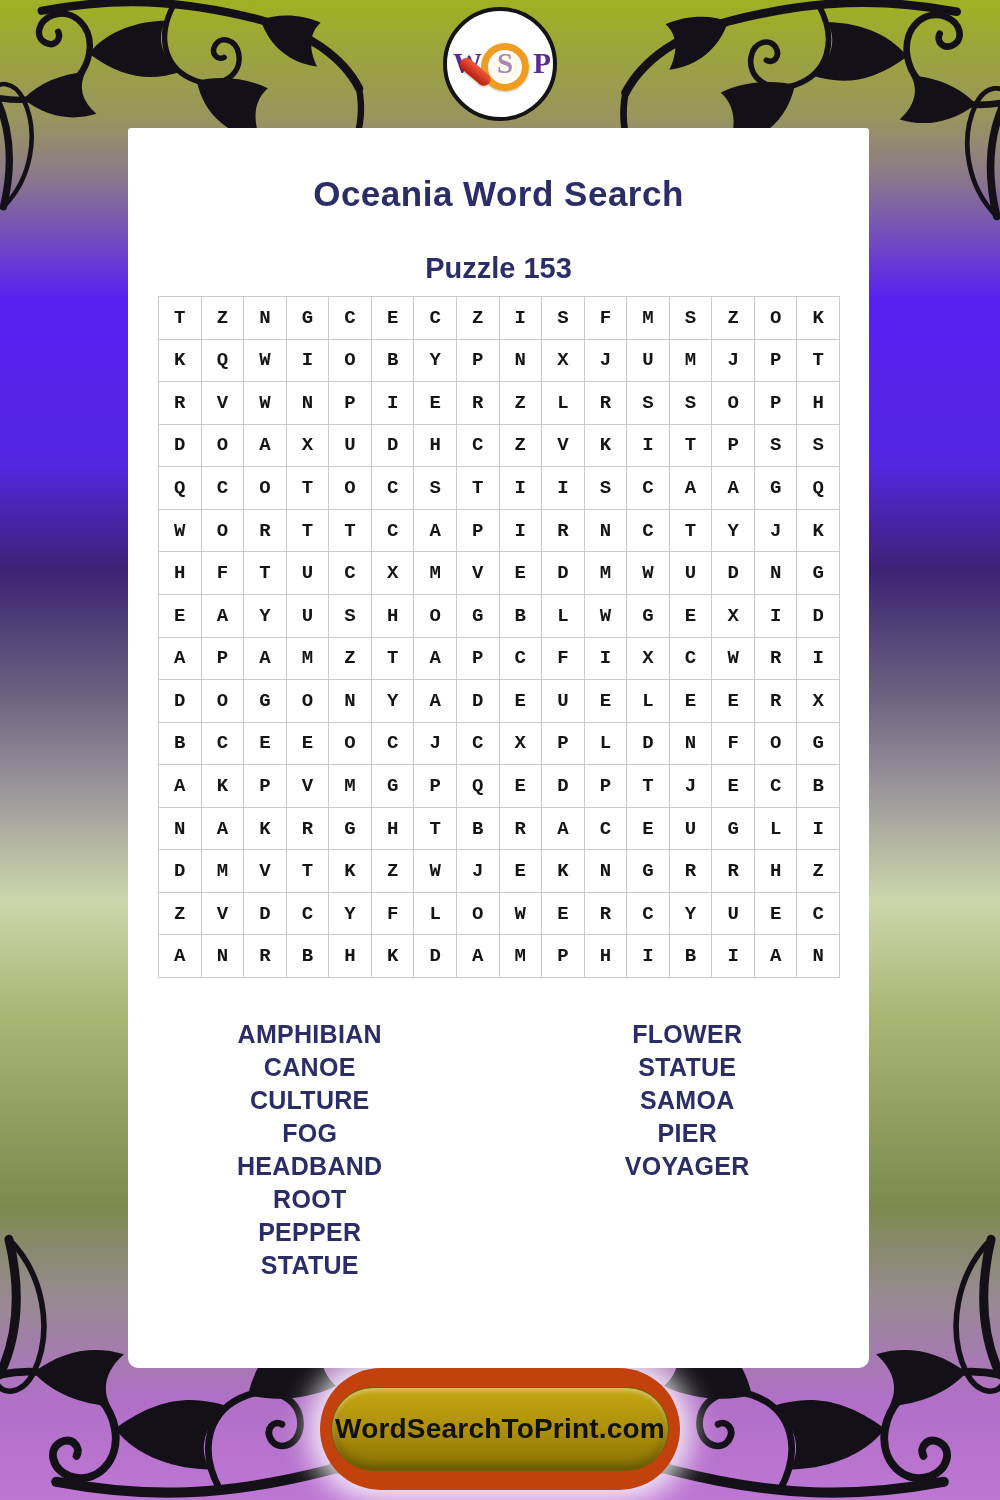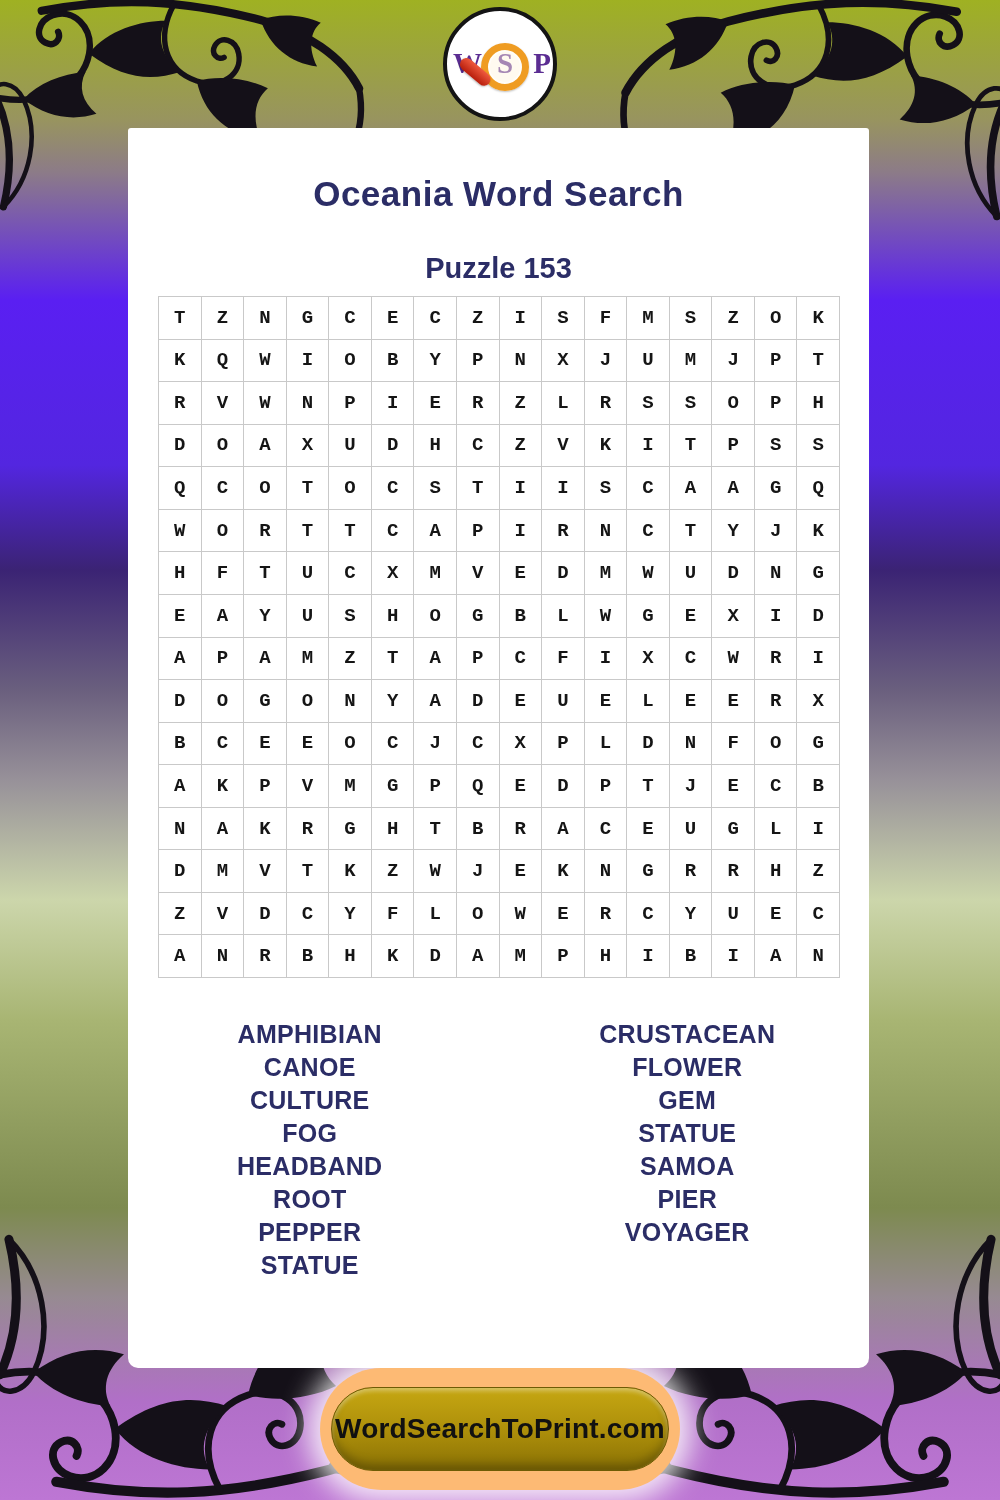--- a/index.html
+++ b/index.html
@@ -66,21 +66,21 @@
   }
   .handle{
     position:absolute;left:6px;top:66px;width:36px;height:13px;border-radius:7px;
     background:linear-gradient(180deg,#ef5a3e 0%,#b71d0c 100%);
     transform:rotate(40deg);transform-origin:100% 50%;
     box-shadow:0 1px 2px rgba(0,0,0,.3);
   }
 
   .halo{
     position:absolute;left:320px;top:1368px;width:360px;height:122px;z-index:4;
-    background:#fdba74;border-radius:62px;
+    background:#c2410c;border-radius:62px;
     box-shadow:0 0 28px 12px rgba(255,255,255,.85);
     display:flex;align-items:center;justify-content:center;
   }
   .site-btn{
     width:338px;height:84px;border-radius:42px;box-sizing:border-box;
     background:linear-gradient(180deg,#c6a712 0%,#ab8d0a 55%,#8a7205 100%);
     border:1px solid #6f5c04;
     color:#111111;font-size:28px;font-weight:bold;letter-spacing:.2px;
     display:flex;align-items:center;justify-content:center;
     box-shadow:inset 0 3px 4px rgba(255,255,255,.35), inset 0 -6px 10px rgba(0,0,0,.25);
@@ -432,23 +432,21 @@
         <div class="word">AMPHIBIAN</div>
         <div class="word">CANOE</div>
         <div class="word">CULTURE</div>
         <div class="word">FOG</div>
         <div class="word">HEADBAND</div>
         <div class="word">ROOT</div>
         <div class="word">PEPPER</div>
         <div class="word">STATUE</div>
       </div>
     <div class="wcol">
-        <div class="word">CRUSTACEAN</div>
         <div class="word">FLOWER</div>
-        <div class="word">GEM</div>
         <div class="word">STATUE</div>
         <div class="word">SAMOA</div>
         <div class="word">PIER</div>
         <div class="word">VOYAGER</div>
       </div>
   </div>
 </div>
 
 <div class="halo">
   <div class="site-btn">WordSearchToPrint.com</div>

